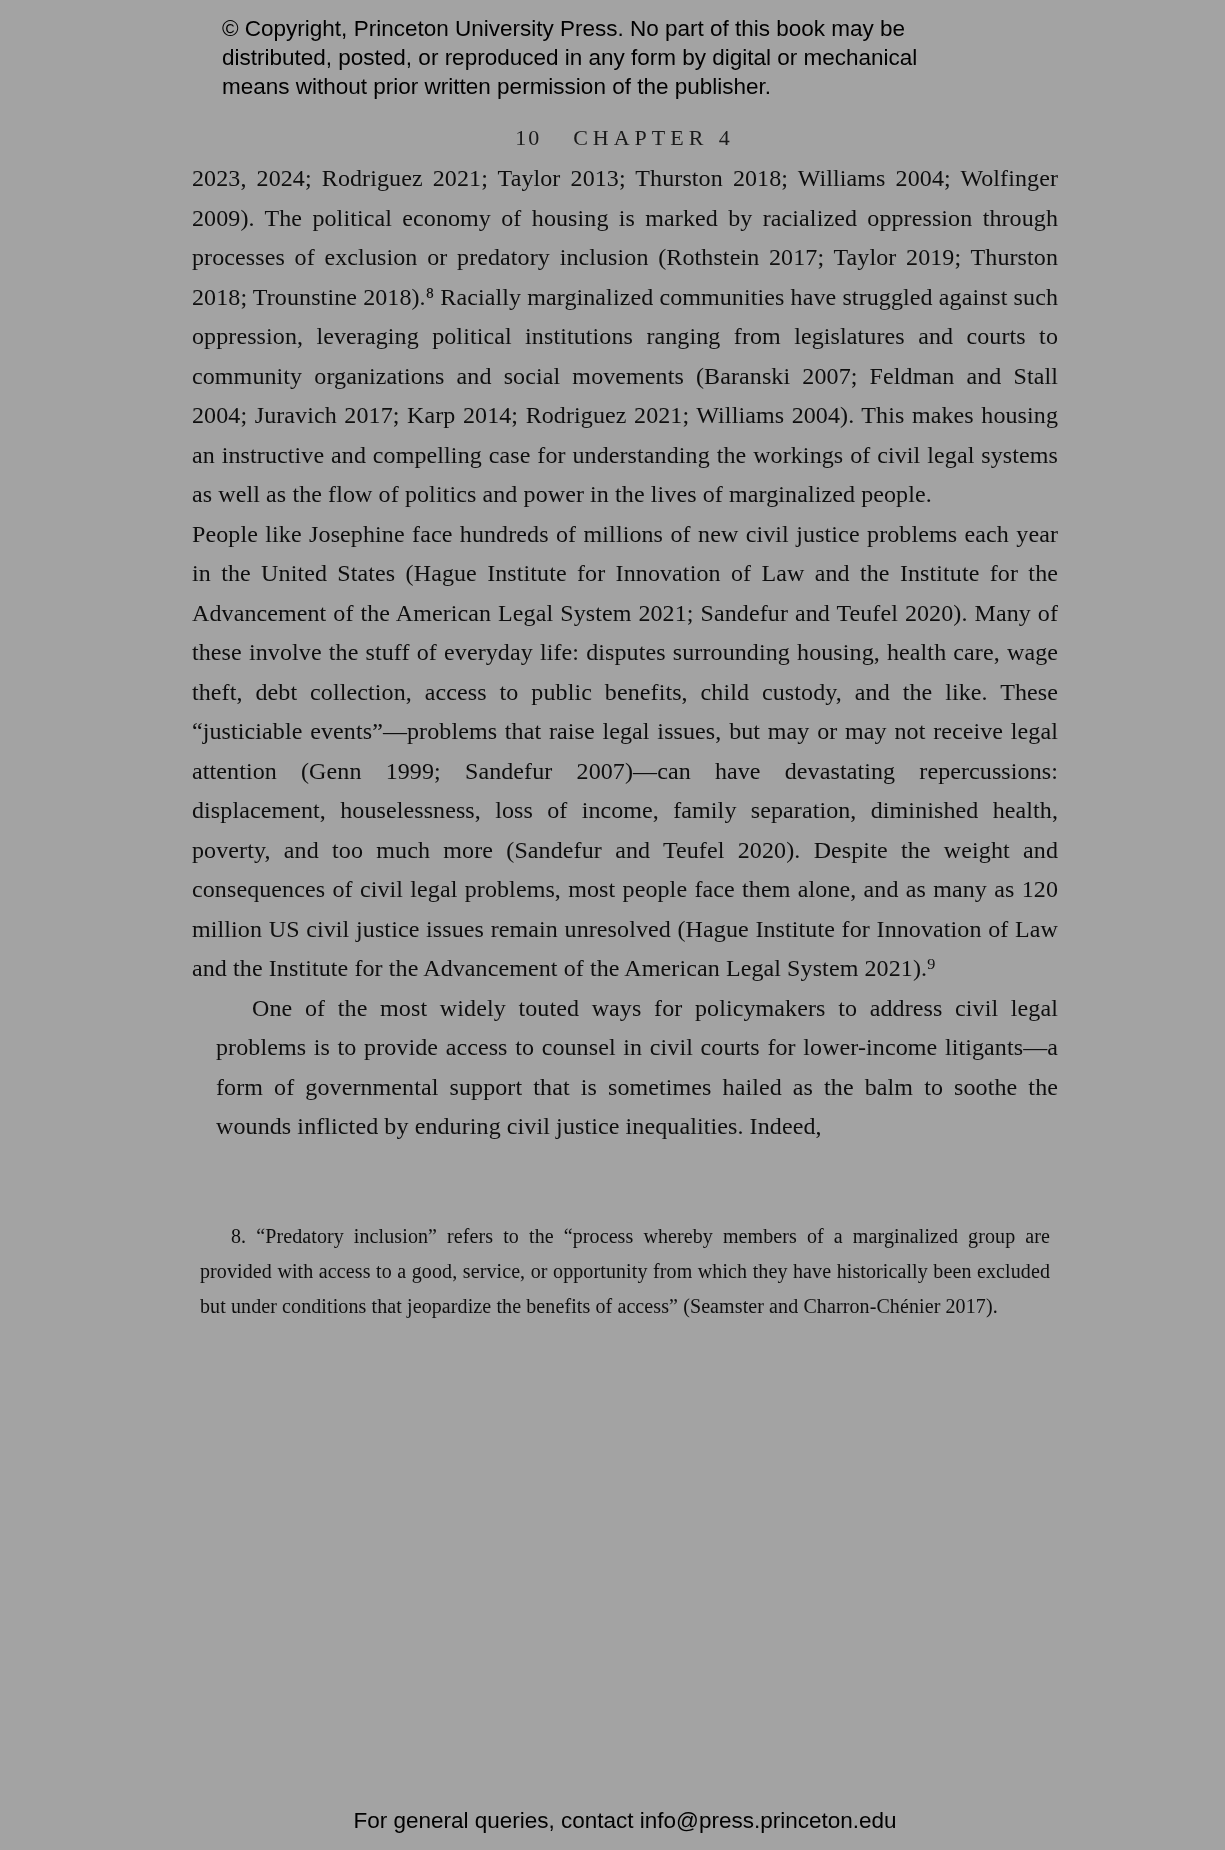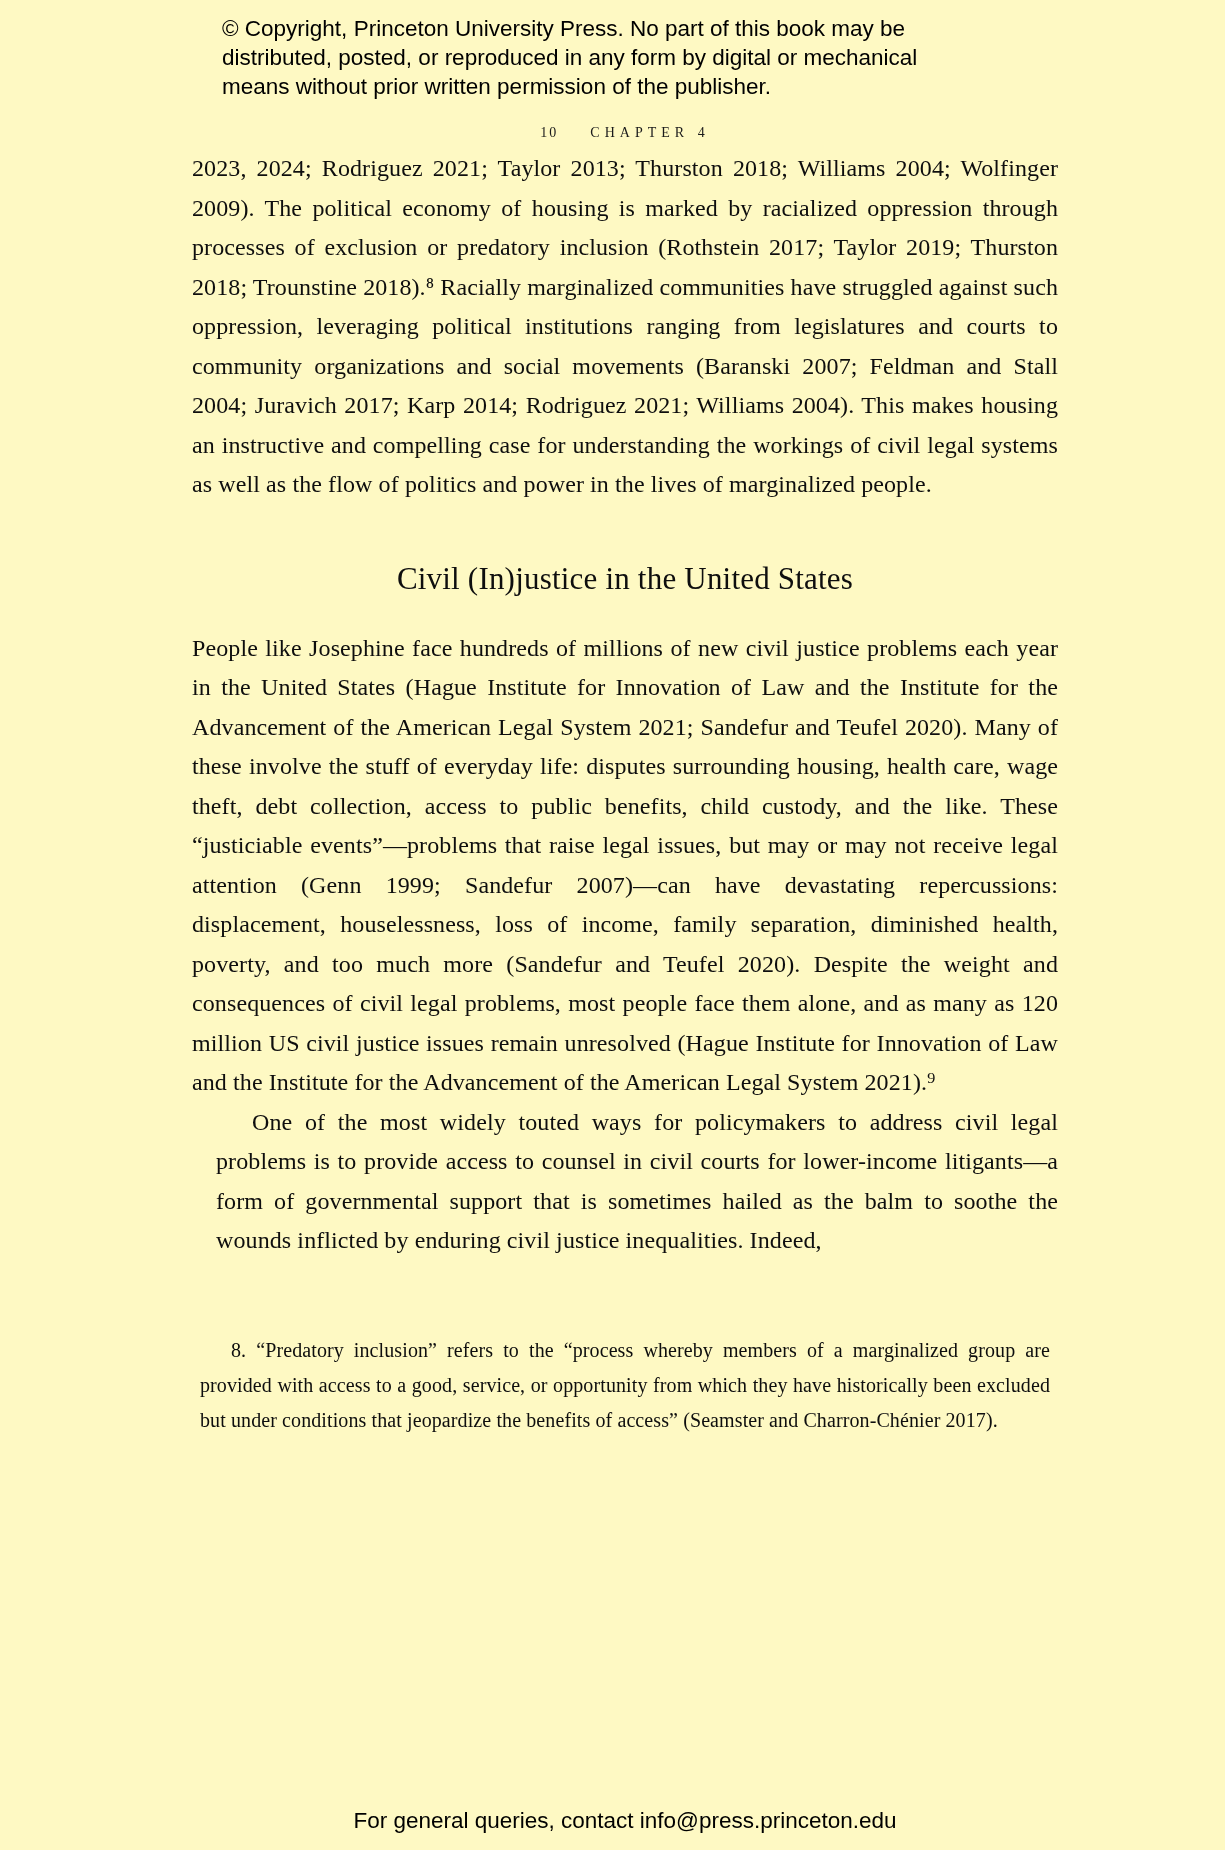--- a/index.html
+++ b/index.html
@@ -4,42 +4,42 @@
 <style>
   html, body {
     margin: 0;
     padding: 0;
     background: #ffffff;
   }
   .page {
     position: relative;
     width: 1225px;
     height: 1850px;
-    background: #fef9c3;
+    background: #a3a3a3;
     color: #0e0e0e;
     overflow: hidden;
     font-family: "Liberation Serif", "DejaVu Serif", serif;
   }
   .copyright {
     margin: 14px 0 0 222px;
     font-family: "Liberation Sans", "DejaVu Sans", sans-serif;
     font-size: 22.5px;
     line-height: 29px;
     white-space: pre-line;
     color: #000000;
   }
   .running-head {
     margin-top: 24px;
     margin-left: 192px;
     width: 866px;
     display: flex;
     justify-content: center;
     align-items: baseline;
     gap: 32px;
-    font-size: 14px;
+    font-size: 22px;
     color: #1a1a1a;
   }
   .running-head .folio {
     letter-spacing: 2px;
   }
   .running-head .chapter {
     letter-spacing: 5px;
   }
   .body-text {
     margin-left: 192px;
@@ -102,21 +102,20 @@
 means without prior written permission of the publisher.</div>
 
   <div class="running-head">
     <span class="folio">10</span>
     <span class="chapter">CHAPTER 4</span>
   </div>
 
   <div class="body-text">
     <p class="para first">2023, 2024; Rodriguez 2021; Taylor 2013; Thurston 2018; Williams 2004; Wolfinger 2009). The political economy of housing is marked by racialized oppression through processes of exclusion or predatory inclusion (Rothstein 2017; Taylor 2019; Thurston 2018; Trounstine 2018).⁸ Racially marginalized communities have struggled against such oppression, leveraging political institutions ranging from legislatures and courts to community organizations and social movements (Baranski 2007; Feldman and Stall 2004; Juravich 2017; Karp 2014; Rodriguez 2021; Williams 2004). This makes housing an instructive and compelling case for understanding the workings of civil legal systems as well as the flow of politics and power in the lives of marginalized people.</p>
 
-    <h2 class="section-heading">Civil (In)justice in the United States</h2>
 
     <p class="para">People like Josephine face hundreds of millions of new civil justice problems each year in the United States (Hague Institute for Innovation of Law and the Institute for the Advancement of the American Legal System 2021; Sandefur and Teufel 2020). Many of these involve the stuff of everyday life: disputes surrounding housing, health care, wage theft, debt collection, access to public benefits, child custody, and the like. These “justiciable events”—problems that raise legal issues, but may or may not receive legal attention (Genn 1999; Sandefur 2007)—can have devastating repercussions: displacement, houselessness, loss of income, family separation, diminished health, poverty, and too much more (Sandefur and Teufel 2020). Despite the weight and consequences of civil legal problems, most people face them alone, and as many as 120 million US civil justice issues remain unresolved (Hague Institute for Innovation of Law and the Institute for the Advancement of the American Legal System 2021).⁹</p>
 
     <p class="para indent">One of the most widely touted ways for policymakers to address civil legal problems is to provide access to counsel in civil courts for lower-income litigants—a form of governmental support that is sometimes hailed as the balm to soothe the wounds inflicted by enduring civil justice inequalities. Indeed,</p>
   </div>
 
   <div class="footnotes">
     <p class="footnote">8. “Predatory inclusion” refers to the “process whereby members of a marginalized group are provided with access to a good, service, or opportunity from which they have historically been excluded but under conditions that jeopardize the benefits of access” (Seamster and Charron-Chénier 2017).</p>
   </div>
 

